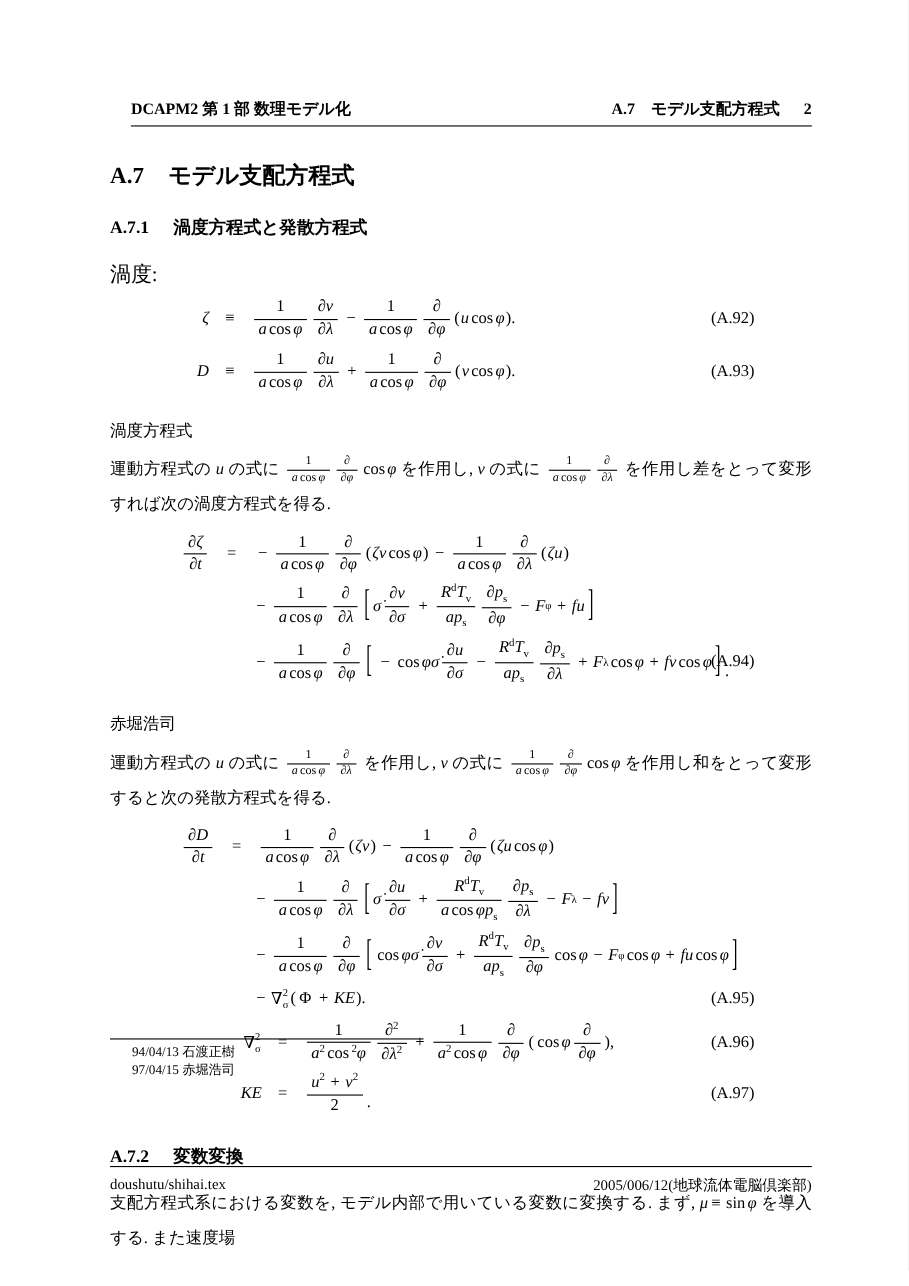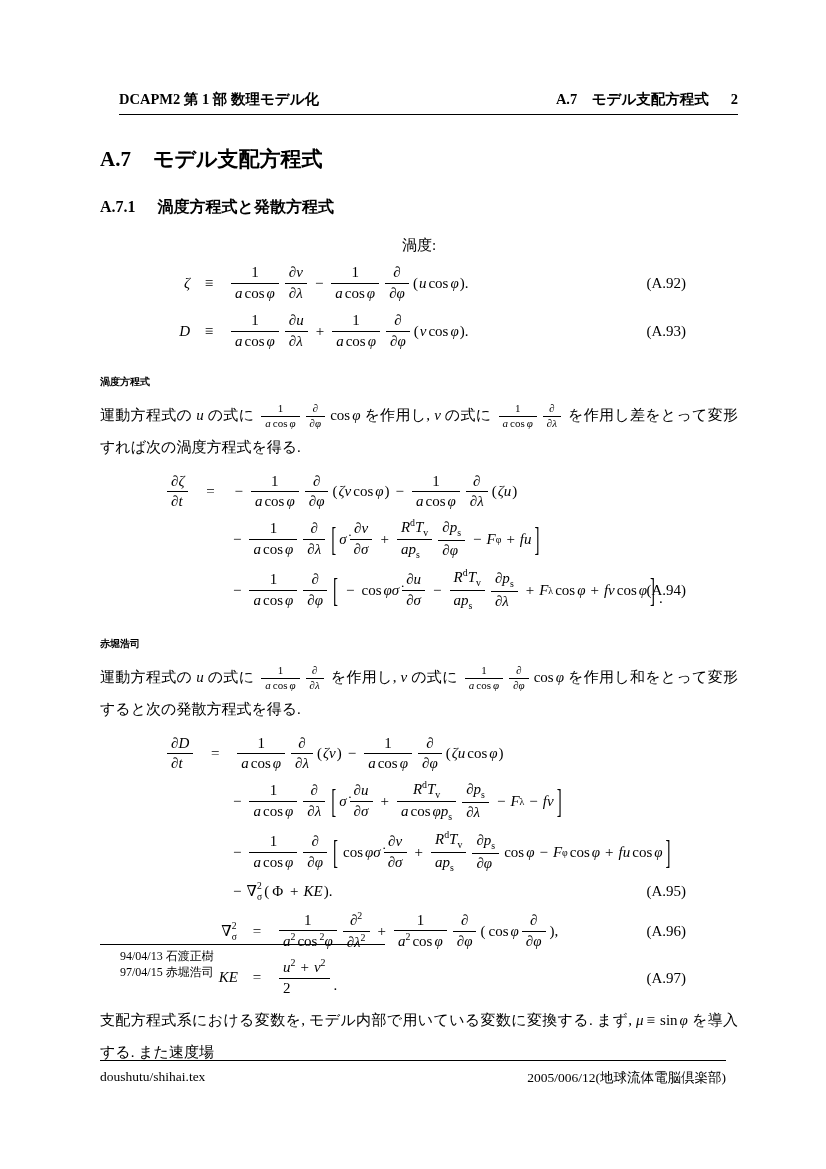--- a/index.html
+++ b/index.html
@@ -11,50 +11,50 @@
     color:#000;
     font-family:"Liberation Serif","DejaVu Serif",serif;
     overflow:hidden;
     box-sizing:border-box;
     padding:90px 88px 0 100px;
   }
   
   .header{display:flex;justify-content:space-between;align-items:baseline;
     font-weight:bold;font-size:14.5px;padding-bottom:5px;border-bottom:1.5px solid #000;margin-left:19px;}
   .header-right{display:flex;gap:22px;align-items:baseline;}
-  .footer{position:absolute;left:100px;right:100px;top:1060px;
+  .footer{position:absolute;left:100px;right:88px;top:1060px;
     border-top:1px solid #000;padding-top:8px;display:flex;justify-content:space-between;
     font-size:13.5px;text-align:center;}
   .footnotes{position:absolute;left:100px;right:88px;top:944px;font-size:12px;line-height:1.3;}
   .fn-rule{width:285px;border-top:1px solid #000;margin-bottom:4px;}
   .fn-history{padding-left:20px;}
   .fn-note{padding-left:7px;}
   .fn-note .mi{font-style:italic;}
   
   .h-section{font-size:21px;font-weight:bold;margin:30px 0 24px;}
   .h-sub{font-size:16px;font-weight:bold;margin:0 0 18px;}
   .h-sub2{font-size:16px;font-weight:bold;margin:26px 0 16px;}
   .h-num{margin-right:22px;}
-  .h-runin{font-size:10px;font-weight:bold;margin:24px 0 10px;}
-  .label{font-size:15px;margin:12px 0 0;text-align:center;}
+  .h-runin{font-size:15px;font-weight:normal;margin:24px 0 10px;}
+  .label{font-size:19px;margin:12px 0 0;}
   .para{font-size:15px;line-height:2.15;margin:0 0 4px;text-align:justify;}
   
   .mi{font-style:italic;}
   .mr{font-style:normal;margin:0 2px;}
   .mn{font-style:normal;}
   .mj{font-style:normal;}
   .mo{margin:0 5px;}
   .md{margin:0 1px;}
   .mdl{margin:0 1px;align-self:center;transform:translateY(0.55em);}
   .msp{font-size:66%;}
   .msb{font-size:66%;}
   .mfrac{display:inline-flex;flex-direction:column;align-items:stretch;
     vertical-align:middle;margin:0 3px;line-height:1.3;}
   .mfrac .num{border-bottom:1px solid #000;padding:0 4px;text-align:center;}
-  .mfrac .den{padding:0 4px;text-align:left;}
+  .mfrac .den{padding:0 4px;text-align:center;}
   .mss{display:inline-flex;flex-direction:column;font-size:64%;line-height:1.15;
     vertical-align:middle;text-align:left;margin-right:1px;}
   .mbig{display:inline-block;transform:scaleY(2.25);margin:0 3px;font-weight:300;}
   .para .mfrac{font-size:11px;line-height:1.25;margin:0 3px;vertical-align:middle;}
   .para .mo{margin:0 3px;}
   
   .eqalign{position:relative;padding-left:64px;margin:8px 0 6px;font-size:15px;}
   .eqline{display:flex;align-items:center;position:relative;margin:5px 0;}
   .eq-lhs{min-width:26px;display:flex;justify-content:flex-end;align-items:center;}
   .eqalign.wide .eq-lhs{min-width:74px;}
@@ -484,20 +484,23 @@
           <span class="mfrac">
             <span class="num"><span class="mi">u</span><sup class="msp">2</sup><span class="mo">+</span><span class="mi">v</span><sup class="msp">2</sup></span>
             <span class="den"><span class="mn">2</span></span>
           </span>
           <span class="mdl">.</span>
         </span>
         <span class="eq-tag">(A.97)</span>
       </div>
     </div>
 
+  <div class="h-sub2">
+    <span class="h-num">A.7.2</span><span>変数変換</span>
+  </div>
   <div class="para"><span class="mj">支配方程式系における変数を, モデル内部で用いている変数に変換する. まず, </span><span class="mi">μ</span><span class="mo">≡</span><span class="mr">sin</span><span class="mi">φ</span><span class="mj"> を導入する. また速度場 </span></div>
 
   <div class="footnotes">
     <div class="fn-rule"></div>
     <div class="fn-history">94/04/13 石渡正樹</div>
     <div class="fn-history">97/04/15 赤堀浩司</div>
   </div>
 
   <div class="footer">
     <span>doushutu/shihai.tex</span>

